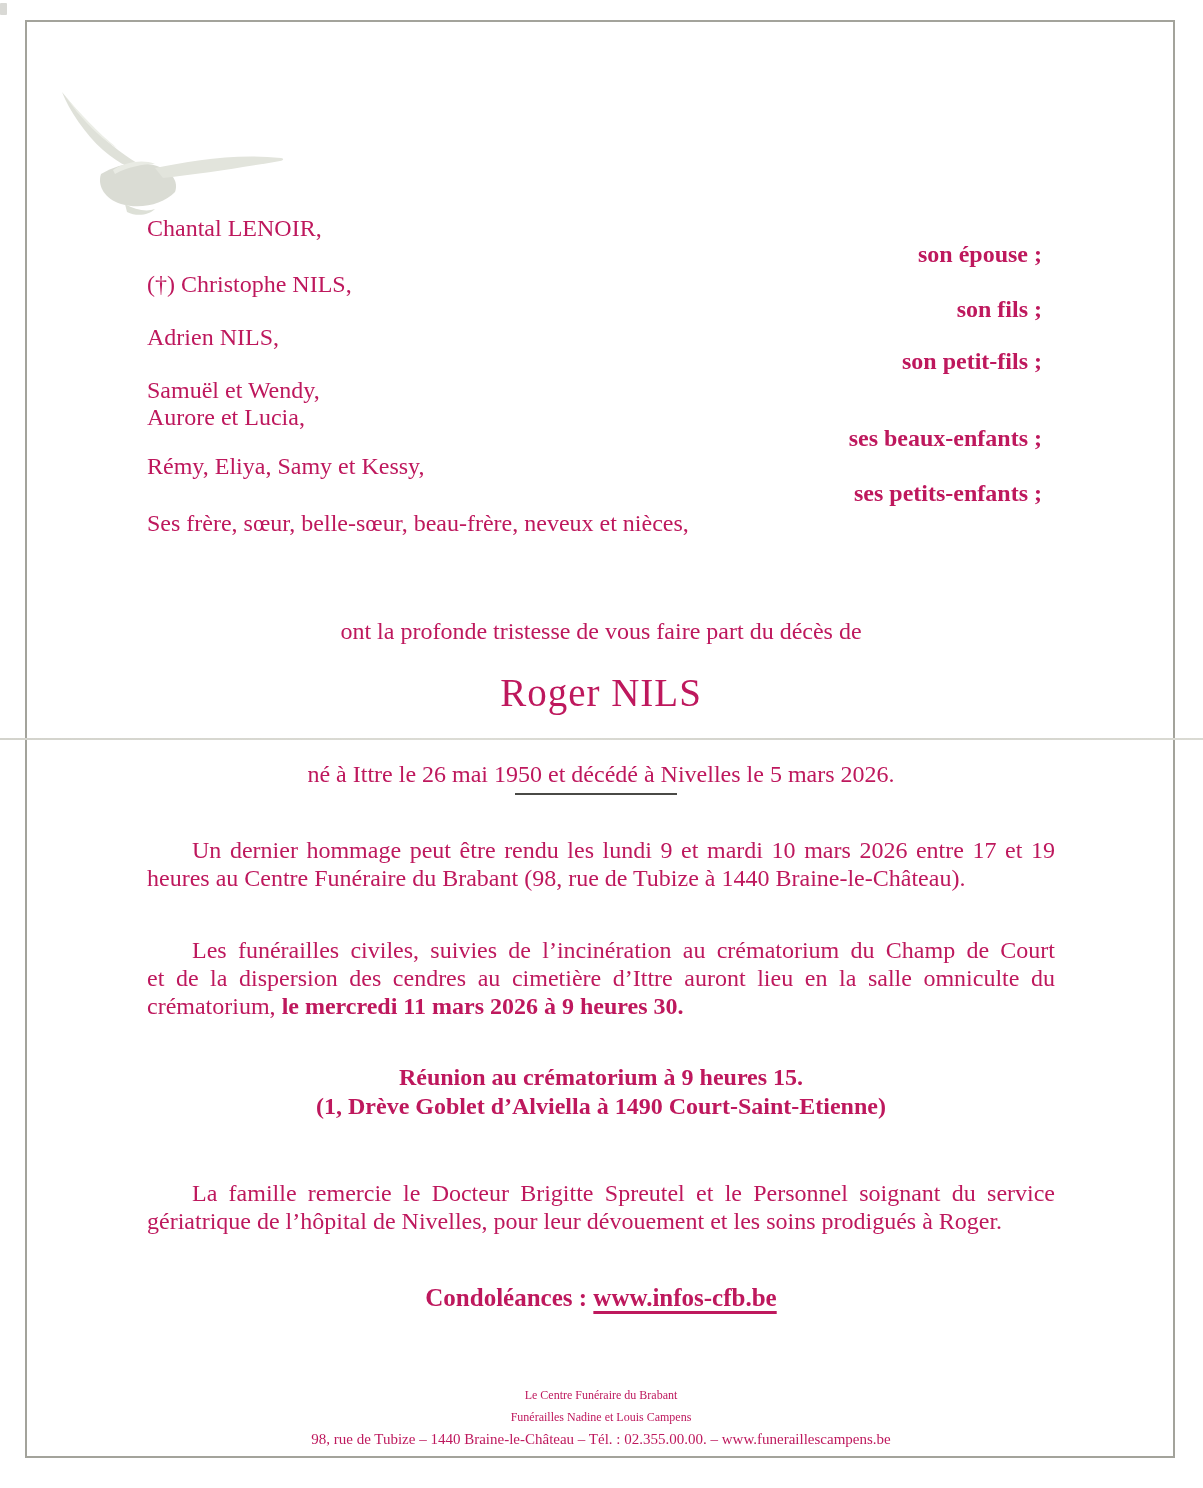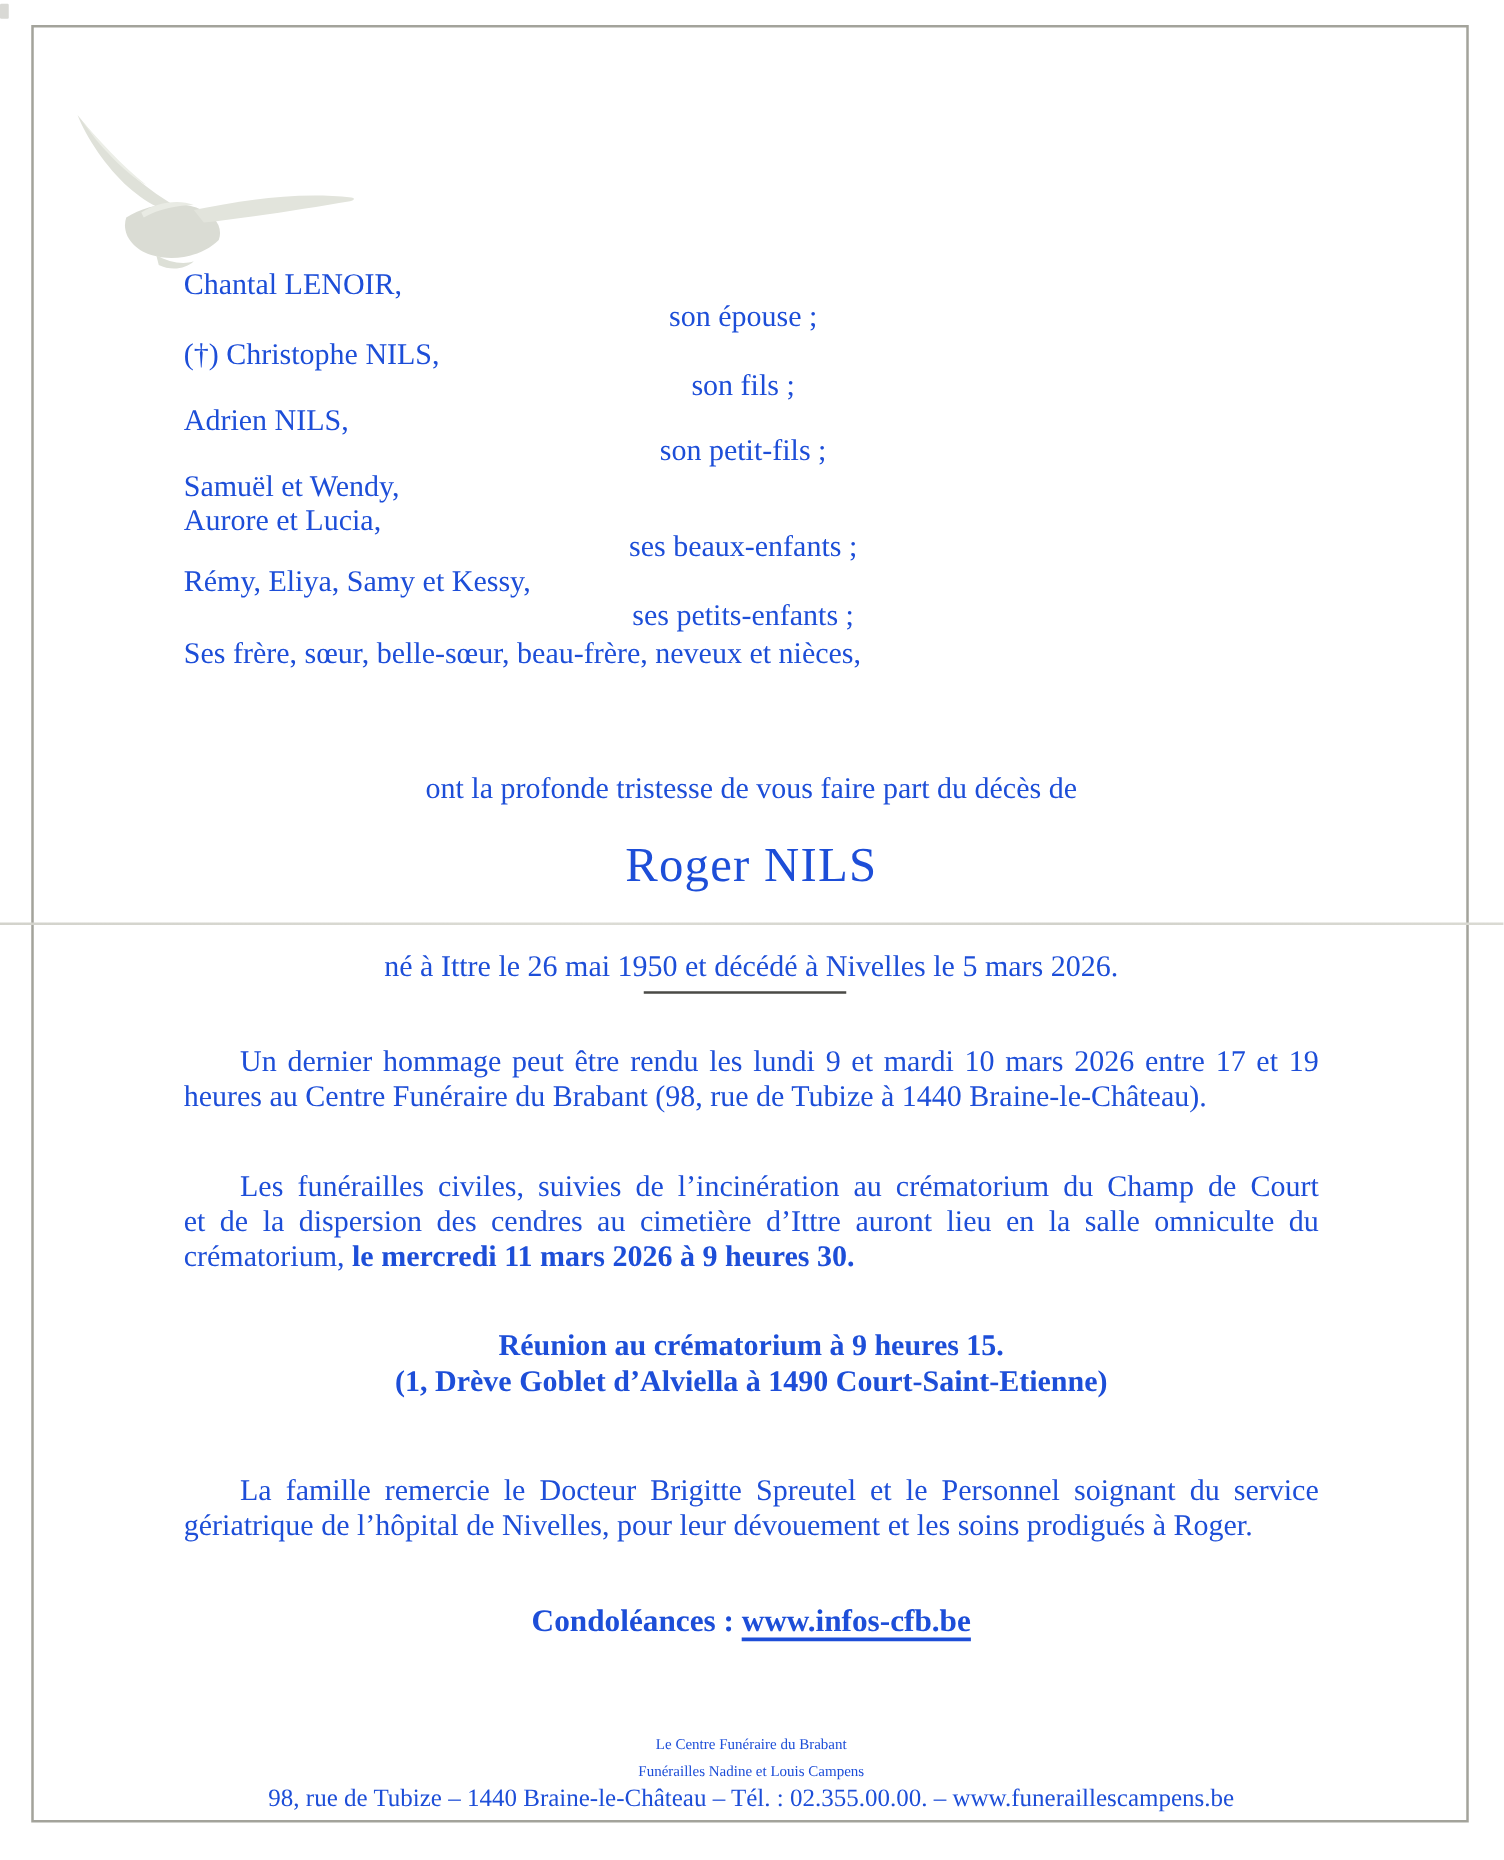--- a/index.html
+++ b/index.html
@@ -1,52 +1,52 @@
 <!DOCTYPE html>
 <html><head>
 <meta charset="utf-8">
 <style>
   html,body { margin:0; padding:0; background:#ffffff; }
   .page {
     position:relative; width:1203px; height:1488px; background:#ffffff;
-    font-family:"Liberation Serif", serif; color:#1d4ed8; overflow:hidden;
+    font-family:"Liberation Serif", serif; color:#be185d; overflow:hidden;
   }
   .scan-frame {
     position:absolute; left:25px; top:20px; width:1150px; height:1438px;
     border:2px solid #a3a39b; box-sizing:border-box;
   }
   .corner-mark {
     position:absolute; left:0px; top:3px; width:7px; height:12px;
     background:#b9b9b2; opacity:.55; border-radius:1px;
   }
   .fold-crease {
     position:absolute; left:0px; top:738px; width:1203px; height:2px;
     background:linear-gradient(to right,#d3d3cc,#dcdcd5 40%,#d2d2cb 70%,#dadad3);
   }
   .dove { position:absolute; left:55px; top:82px; width:235px; height:135px; }
   .t { position:absolute; font-size:24px; line-height:28px; white-space:nowrap; }
   .left-col  { left:147px; }
-  .right-col { left:147px; width:895px; text-align:center; }
+  .right-col { left:147px; width:895px; text-align:right;font-weight:bold; }
   .center    { left:147px; width:908px; text-align:center; white-space:nowrap; }
   .para-line { position:absolute; left:147px; width:908px; font-size:24px; line-height:28px; }
   .jline   { text-align:justify; text-align-last:justify; }
   .indent  { text-indent:45px; }
   .bold    { font-weight:bold; }
   .deceased-title {
     position:absolute; left:147px; top:667px; width:908px; text-align:center;
     font-size:39px; line-height:52px; letter-spacing:1px;
   }
   .separator {
     position:absolute; left:515px; top:793px; width:162px; height:2px; background:#4a4a46;
   }
   .condolences { position:absolute; left:147px; top:1283px; width:908px; text-align:center;
     font-size:25px; line-height:29px; font-weight:bold; }
   .condolences .site { text-decoration:underline; text-decoration-thickness:2.5px; text-underline-offset:5px; }
   .footer-line { position:absolute; left:147px; width:908px; text-align:center; line-height:20px; }
-  .fs17 { font-size:12px; } .fs18 { font-size:20px; }
+  .fs17 { font-size:12px; } .fs18 { font-size:15px; }
 </style>
 </head>
 <body>
 
 <div class="page">
 
   <div class="scan-frame"></div>
   <div class="corner-mark"></div>
   <div class="fold-crease"></div>
 

